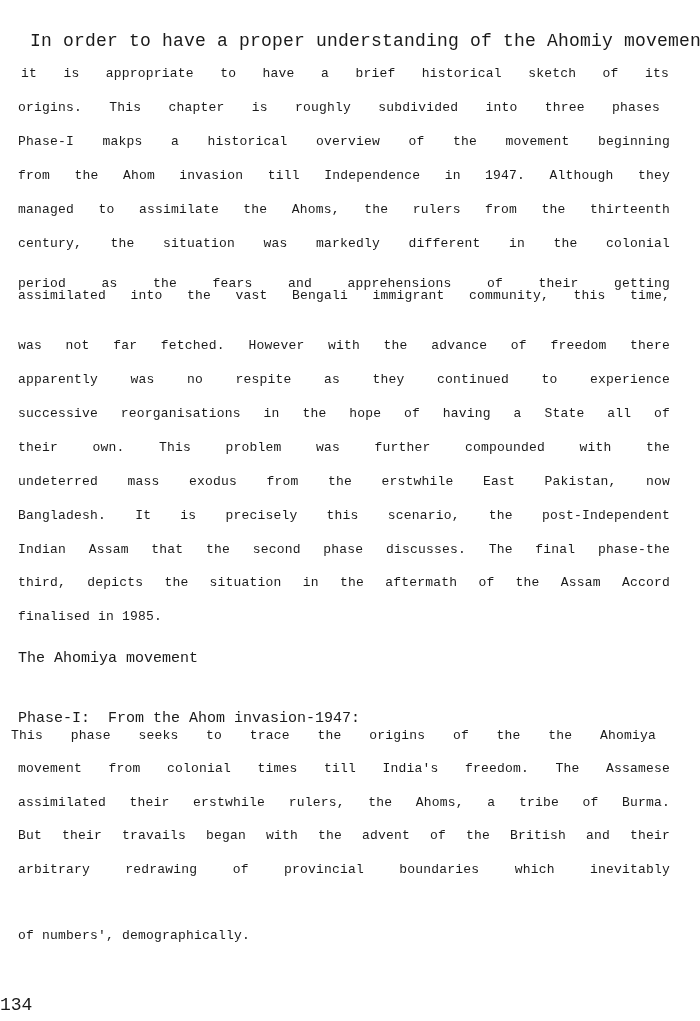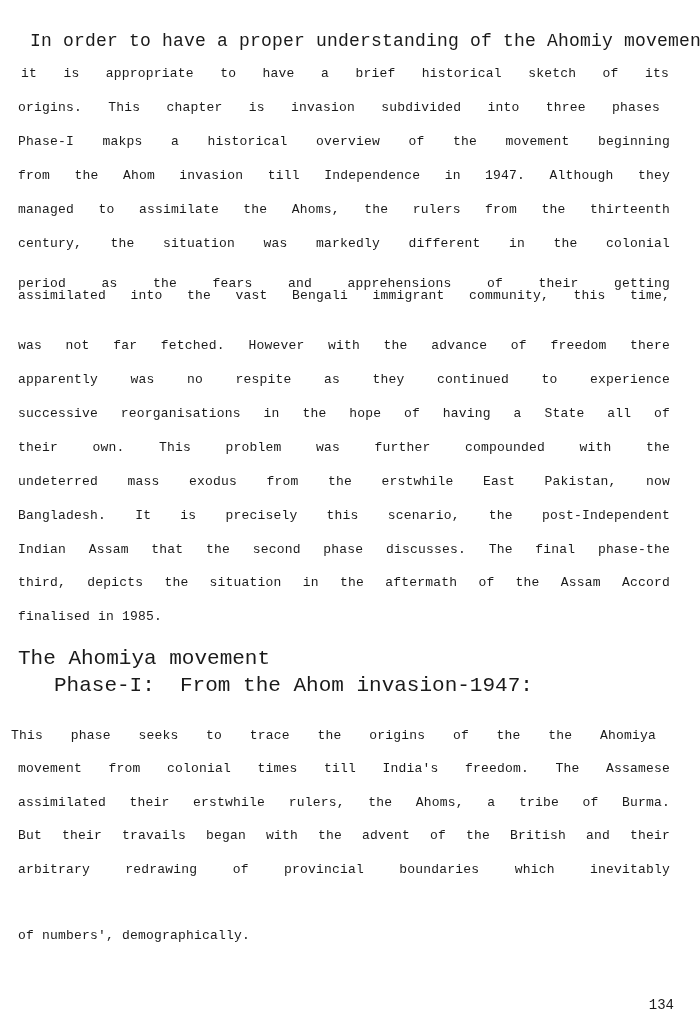--- a/index.html
+++ b/index.html
@@ -17,59 +17,59 @@
     text-align-last: justify;
     letter-spacing: 0.2px;
   }
   .line.small { font-size: 18px; left: 30px; width: 636px; }
   .line.last { text-align-last: left; }
   .line.indent { left: 11px; width: 645px; }
   .heading {
     position: absolute;
     left: 18px;
     font-family: "Liberation Mono", "DejaVu Sans Mono", monospace;
-    font-size: 21px;
+    font-size: 15px;
     line-height: 20px;
     white-space: pre;
   }
   .page-number {
     position: absolute;
     left: 0; width: 674px; top: 995px;
-    text-align: right;
+    text-align: left;
     font-family: "Liberation Mono", "DejaVu Sans Mono", monospace;
-    font-size: 14px;
+    font-size: 18px;
     line-height: 20px;
   }
 </style>
 </head>
 <body>
 
 <div class="page">
 
   <div class="line small" style="top:31px;">In order to have a proper understanding of the Ahomiy movement</div>
   <div class="line" style="top:64px;left:21px;width:648px;">it is appropriate to have a brief historical sketch of its</div>
-  <div class="line" style="top:98px;width:642px;">origins. This chapter is invasion subdivided into three phases</div>
+  <div class="line" style="top:98px;width:642px;">origins. This chapter is roughly subdivided into three phases</div>
   <div class="line" style="top:132px;">Phase-I makps a historical overview of the movement beginning</div>
   <div class="line" style="top:166px;">from the Ahom invasion till Independence in 1947. Although they</div>
   <div class="line" style="top:200px;">managed to assimilate the Ahoms, the rulers from the thirteenth</div>
   <div class="line" style="top:234px;">century, the situation was markedly different in the colonial</div>
   <div class="line" style="top:268px;margin-top:6px;">period as the fears and apprehensions of their getting</div>
   <div class="line" style="top:286px;">assimilated into the vast Bengali immigrant community, this time,</div>
   <div class="line" style="top:336px;">was not far fetched. However with the advance of freedom there</div>
   <div class="line" style="top:370px;">apparently was no respite as they continued to experience</div>
   <div class="line" style="top:404px;">successive reorganisations in the hope of having a State all of</div>
   <div class="line" style="top:438px;">their own. This problem was further compounded with the</div>
   <div class="line" style="top:472px;">undeterred mass exodus from the erstwhile East Pakistan, now</div>
   <div class="line" style="top:506px;">Bangladesh. It is precisely this scenario, the post-Independent</div>
   <div class="line" style="top:540px;">Indian Assam that the second phase discusses. The final phase-the</div>
   <div class="line" style="top:573px;">third, depicts the situation in the aftermath of the Assam Accord</div>
   <div class="line last" style="top:607px;">finalised in 1985.</div>
 
   <div class="heading" style="top:649px;">The Ahomiya movement</div>
-  <div class="heading" style="top:676px;margin-left:36px;">Phase-I:  From the Ahom invasion-1947:</div>
+  <div class="heading" style="top:709px;">Phase-I:  From the Ahom invasion-1947:</div>
 
   <div class="line indent" style="top:726px;">This phase seeks to trace the origins of the the Ahomiya</div>
   <div class="line" style="top:759px;">movement from colonial times till India's freedom. The Assamese</div>
   <div class="line" style="top:793px;">assimilated their erstwhile rulers, the Ahoms, a tribe of Burma.</div>
   <div class="line" style="top:826px;">But their travails began with the advent of the British and their</div>
   <div class="line" style="top:860px;">arbitrary redrawing of provincial boundaries which inevitably</div>
   <div class="line last" style="top:926px;">of numbers', demographically.</div>
 
   <div class="page-number">134</div>
 </div>

